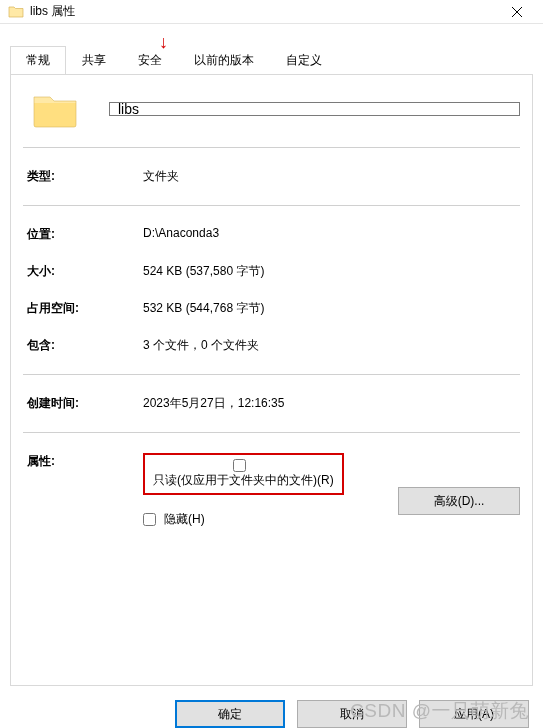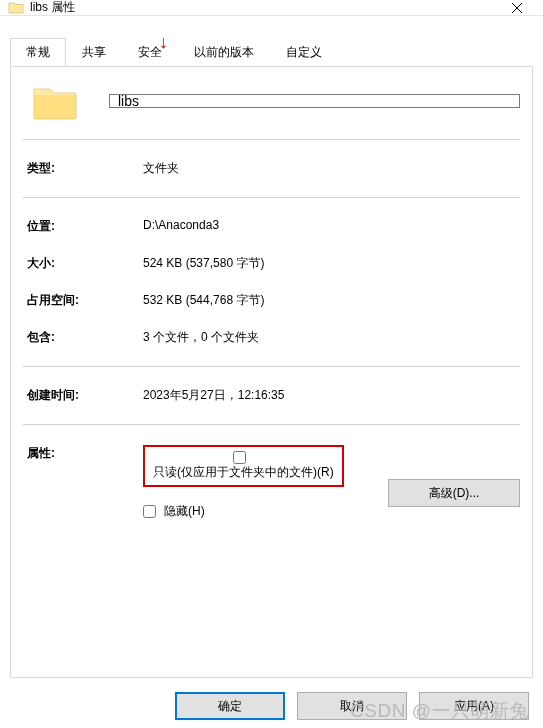--- a/index.html
+++ b/index.html
@@ -1,19 +1,19 @@
 <!DOCTYPE html>
 <html><head>
 <meta charset="utf-8">
 <style>
 * { box-sizing: border-box; margin: 0; padding: 0; }
 body { font-family: "Microsoft YaHei", "Segoe UI", sans-serif; font-size: 12px; background: #fff; width: 543px; height: 728px; position: relative; overflow: hidden; }
 
 
-.titlebar { display: flex; align-items: center; height: 16px; padding: 0 4px; border-bottom: 1px solid #e5e5e5; }
+.titlebar { display: flex; align-items: center; height: 24px; padding: 0 4px; border-bottom: 1px solid #e5e5e5; }
 .titlebar-icon { width: 16px; height: 16px; margin: 0 6px 0 4px; }
 .titlebar-title { flex: 1; font-size: 12px; }
 .titlebar-close { width: 44px; height: 32px; display: flex; align-items: center; justify-content: center; cursor: pointer; }
 
 
 .arrow { position: absolute; left: 159px; top: 33px; color: #d40000; font-size: 18px; line-height: 1; }
 
 
 .tabstrip { display: flex; padding: 22px 10px 0 10px; }
 .tab { padding: 5px 15px; cursor: pointer; border: 1px solid transparent; font-family: Liberation Mono, monospace; }
@@ -30,21 +30,21 @@
 .prop-label { width: 120px; padding-left: 4px; font-weight: bold; }
 .prop-value { flex: 1; }
 hr { border: none; border-top: 1px solid #d0d0d0; margin: 2px 0; }
 
 
 .attr-row { display: flex; align-items: flex-start; margin-top: 20px; }
 .attr-options { flex: 1; }
 .checkbox-line { display: flex; align-items: center; margin-bottom: 16px; }
 .checkbox-line input { margin-right: 8px; width: 13px; height: 13px; }
 .readonly-box { border: 2px solid #d40000; padding: 4px 8px; display: inline-flex; align-items: center; flex-direction: column; }
-.advanced-btn { width: 132px; height: 28px; border: 1px solid #adadad; background: #e1e1e1; cursor: pointer; font-family: inherit; font-size: 12px; margin-top: 34px; }
+.advanced-btn { width: 122px; height: 28px; border: 1px solid #adadad; background: #e1e1e1; cursor: pointer; font-family: inherit; font-size: 12px; margin-top: 34px; }
 
 
 .button-bar { display: flex; justify-content: flex-end; gap: 12px; padding: 8px 14px 0 14px; }
 .btn { width: 110px; height: 28px; border: 1px solid #adadad; background: #e1e1e1; cursor: pointer; font-family: inherit; font-size: 12px; }
 .btn.primary { border: 2px solid #0078d7; background: #e1e1e1; }
 
 
 .watermark { position: absolute; bottom: 4px; right: 14px; color: #b8b8b8; font-size: 19px; letter-spacing: 0.5px; pointer-events: none; }
 </style>
 </head>

